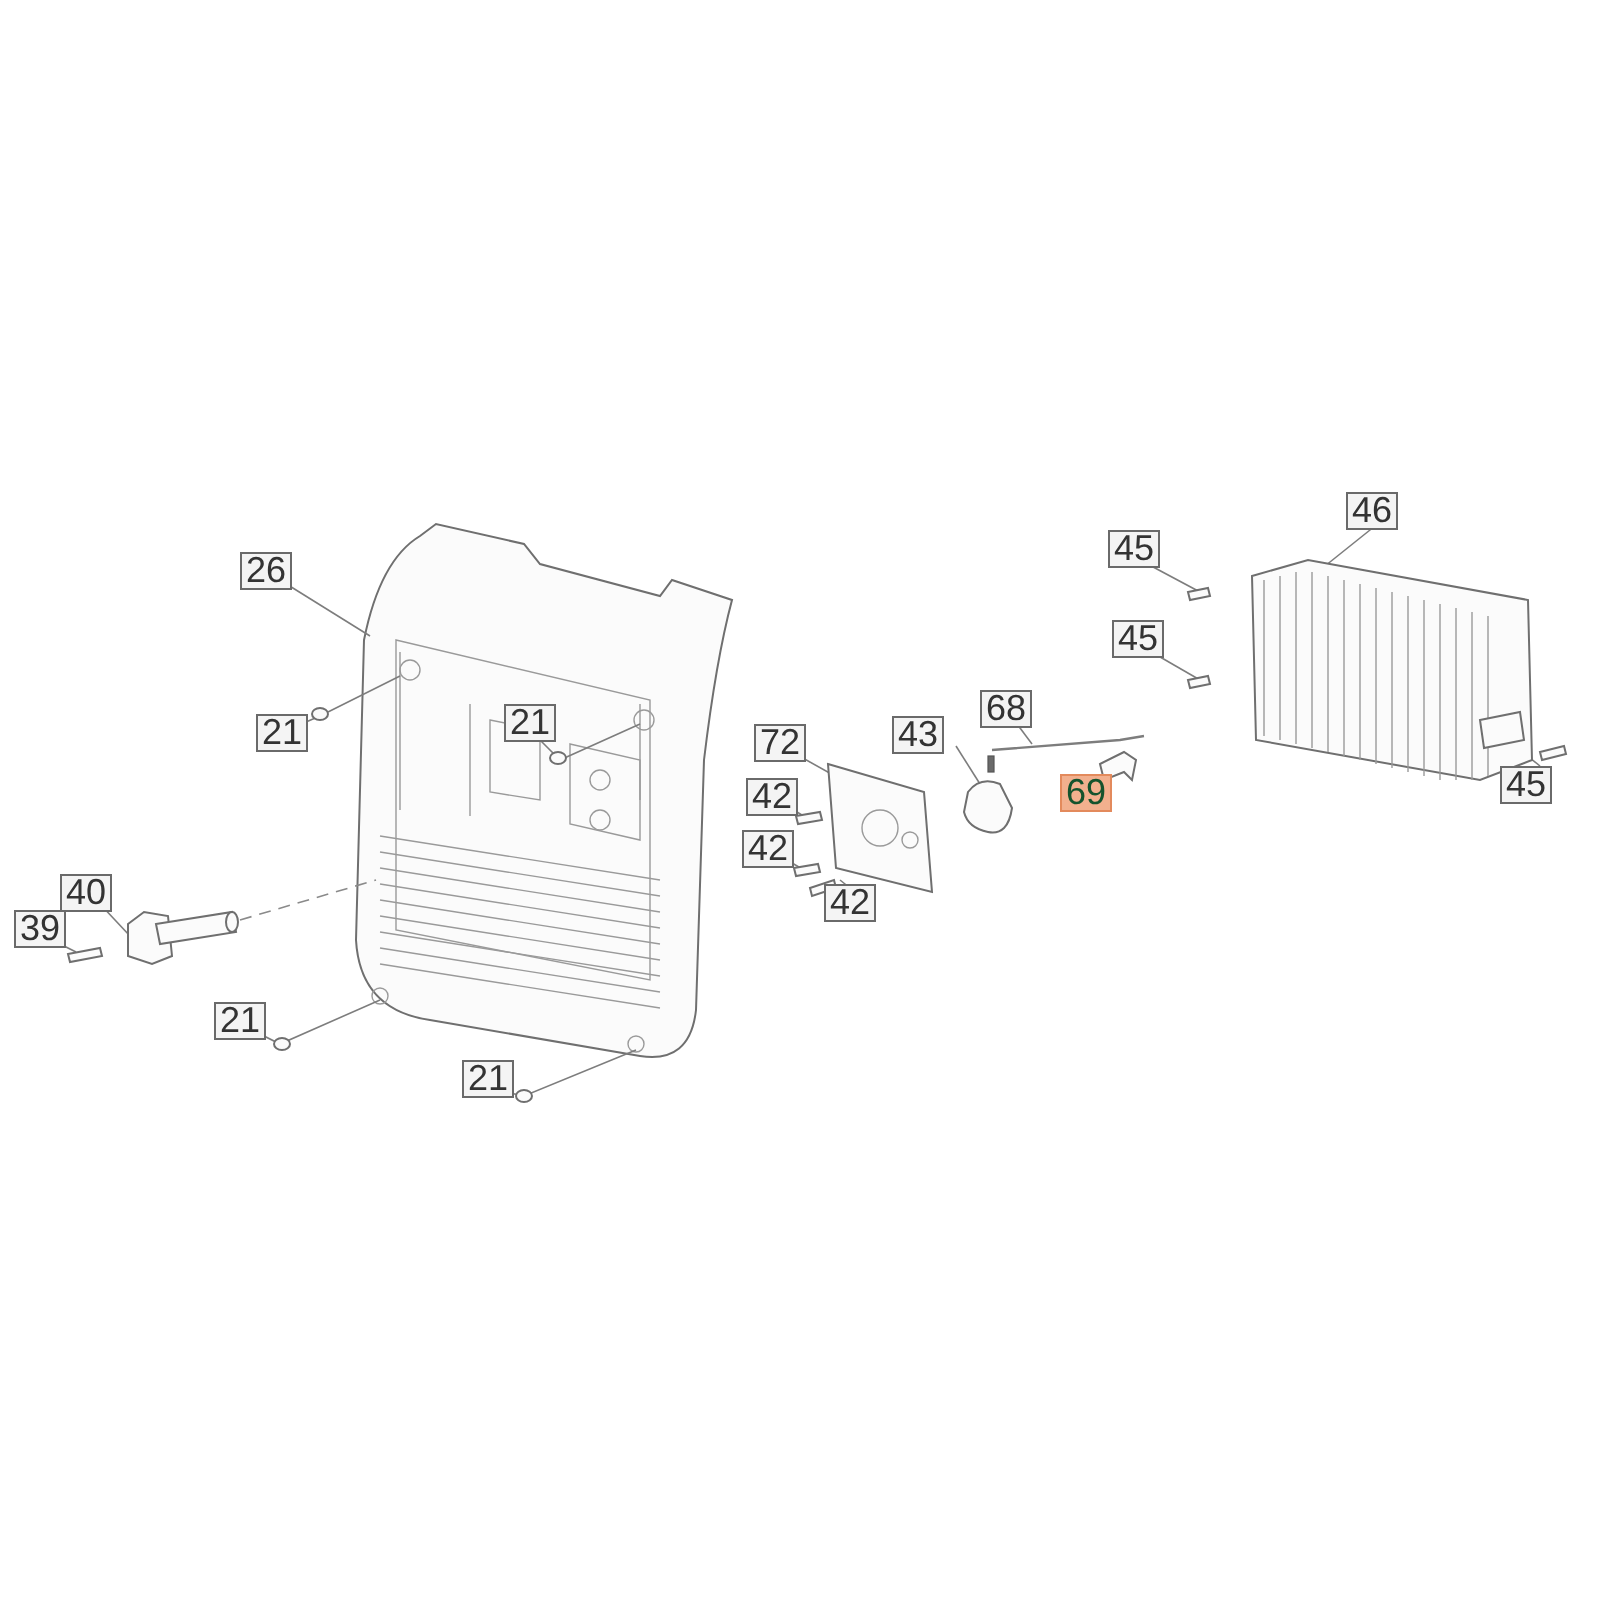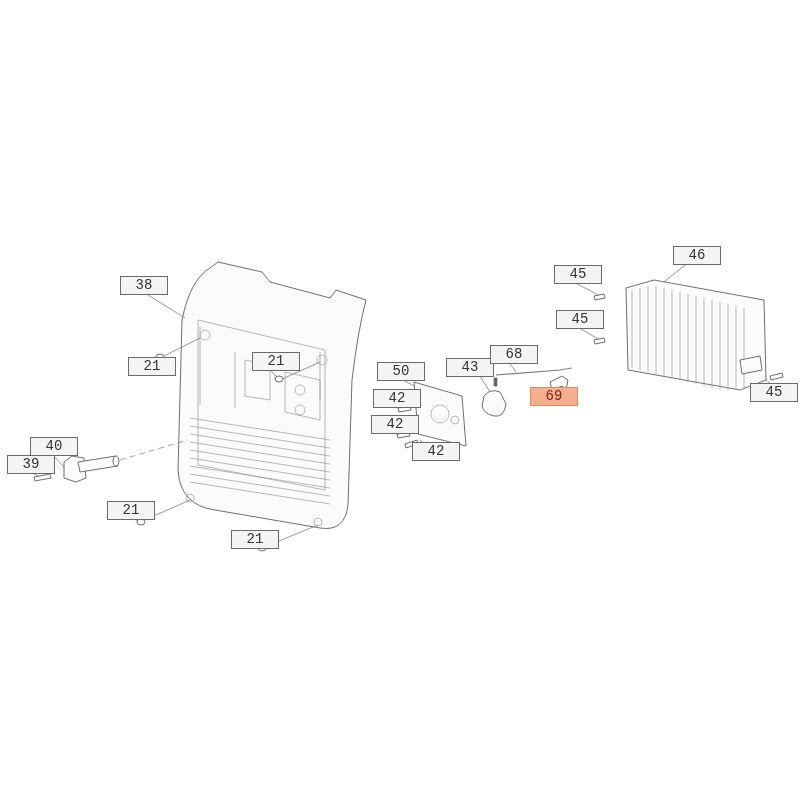--- a/index.html
+++ b/index.html
@@ -1,25 +1,25 @@
 <!DOCTYPE html>
 <html><head>
 <meta charset="utf-8">
 <style>
   html, body { margin: 0; padding: 0; background: #ffffff; }
   body { width: 800px; height: 800px; position: relative; overflow: hidden;
          font-family: "Liberation Serif", serif; }
   #diagram { position: absolute; left: 0; top: 0; width: 800px; height: 800px; }
   .callout {
-    position: absolute; height: 17px; min-width: 18px; padding: 0 14px;
+    position: absolute; height: 17px; min-width: 18px; padding: 0 2px;
     border: 1px solid #6a6a6a; background: #f4f4f4; color: #333;
-    font-family: Liberation Mono, monospace; font-size: 14px; line-height: 17px;
+    font-family: Liberation Sans, sans-serif; font-size: 18px; line-height: 17px;
     text-align: center; box-sizing: content-box; cursor: pointer;
   }
-  .callout.hl { background: #f2b08e; border-color: #e38a5c; color: #7f1d1d; }
+  .callout.hl { background: #f2b08e; border-color: #e38a5c; color: #14532d; }
   svg .ln { stroke: #7d7d7d; stroke-width: 0.8; fill: none; }
   svg .part { stroke: #6f6f6f; stroke-width: 1; fill: #fbfbfb; }
   svg .thin { stroke: #9a9a9a; stroke-width: 0.7; fill: none; }
   svg .dash { stroke: #8a8a8a; stroke-width: 0.8; stroke-dasharray: 6 4; fill: none; }
   svg .dark { fill: #6a6a6a; stroke: #555; stroke-width: .6; }
 </style>
 </head>
 <body>
 
 <div id="diagram">
@@ -128,28 +128,28 @@
           <path d="M736,306 L736,390"></path>
           <path d="M744,308 L744,388"></path>
       </g>
       <path class="part" d="M740,360 L760,356 L762,370 L742,374 Z"></path>
       <path class="part" d="M594,296 L604,294 L605,298 L595,300 Z"></path>
       <path class="part" d="M594,340 L604,338 L605,342 L595,344 Z"></path>
       <path class="part" d="M770,376 L782,373 L783,377 L771,380 Z"></path>
     </g>
   </svg>
 
-  <div class="callout" style="left:120px;top:276px">38</div>
+  <div class="callout" style="left:120px;top:276px">26</div>
   <div class="callout" style="left:128px;top:357px">21</div>
   <div class="callout" style="left:252px;top:352px">21</div>
   <div class="callout" style="left:30px;top:437px">40</div>
   <div class="callout" style="left:7px;top:455px">39</div>
   <div class="callout" style="left:107px;top:501px">21</div>
   <div class="callout" style="left:231px;top:530px">21</div>
-  <div class="callout" style="left:377px;top:362px">50</div>
+  <div class="callout" style="left:377px;top:362px">72</div>
   <div class="callout" style="left:373px;top:389px">42</div>
   <div class="callout" style="left:371px;top:415px">42</div>
   <div class="callout" style="left:412px;top:442px">42</div>
   <div class="callout" style="left:446px;top:358px">43</div>
   <div class="callout" style="left:490px;top:345px">68</div>
   <div class="callout hl" style="left:530px;top:387px">69</div>
   <div class="callout" style="left:673px;top:246px">46</div>
   <div class="callout" style="left:554px;top:265px">45</div>
   <div class="callout" style="left:556px;top:310px">45</div>
   <div class="callout" style="left:750px;top:383px">45</div>

